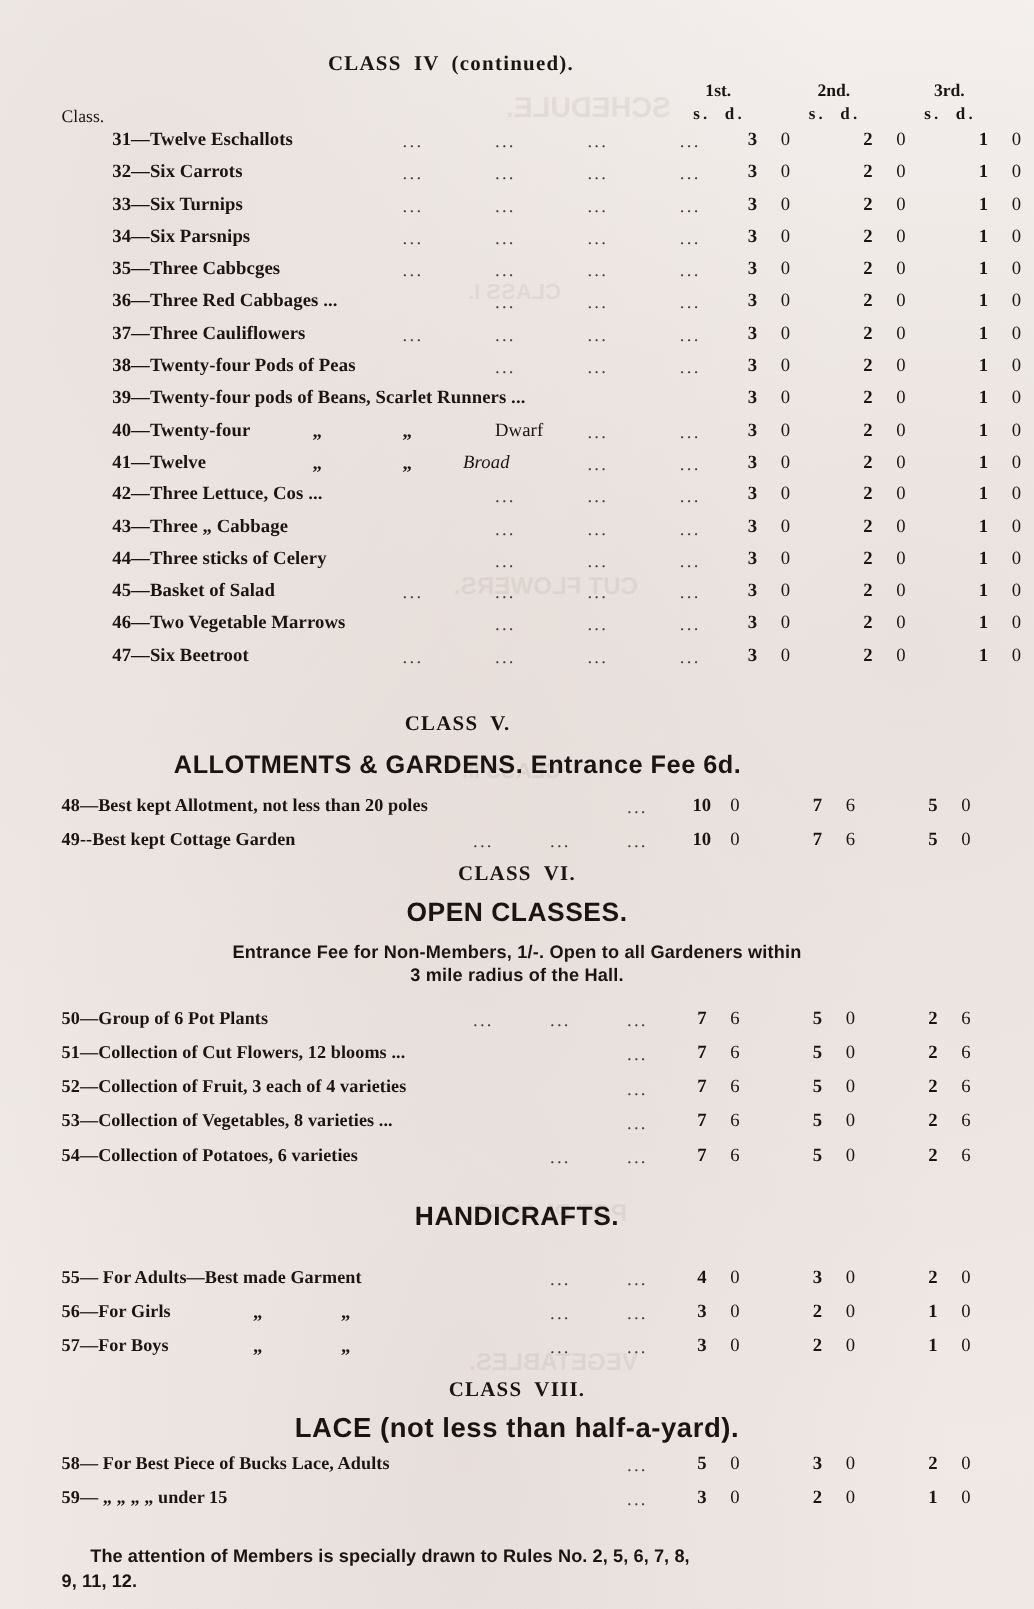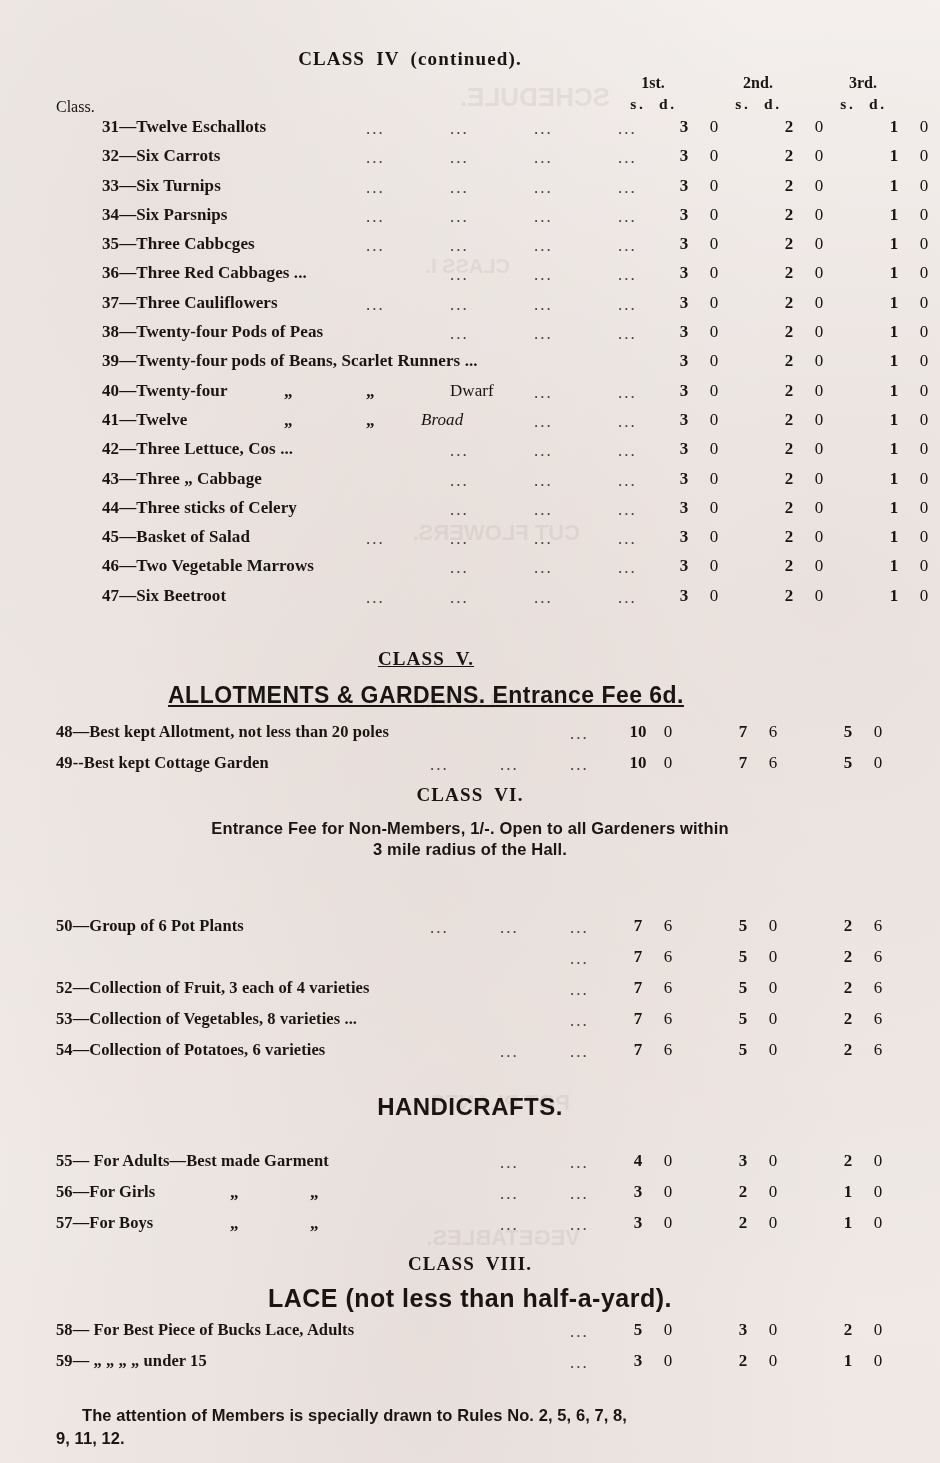--- a/index.html
+++ b/index.html
@@ -384,21 +384,21 @@
         <span class="dots" style="left: 320px;">...</span>
         <span class="dots" style="left: 404px;">...</span>
         <span class="dots" style="left: 488px;">...</span>
         <span class="dots" style="left: 572px;">...</span>
         <div class="price col1"><i>3</i><i class="d">0</i></div>
         <div class="price col2"><i>2</i><i class="d">0</i></div>
         <div class="price col3"><i>1</i><i class="d">0</i></div>
       </div>
     </div>
 
-  <div style="position:absolute; top:648px; left:10px; width:832px;text-decoration:underline;">
+  <div style="position:absolute; top:648px; left:0; width:832px;">
     <div class="class-head">CLASS  V.</div>
     <div class="section-title" style="font-size:23px; margin-top:12px;text-align:center;">ALLOTMENTS &amp; GARDENS.  Entrance Fee 6d.</div>
   </div>
   <div class="rows" id="rows-v" style="top:722px;">
       <div class="row compact">
         <div class="r-label">48—Best kept Allotment, not less than 20 poles</div>
         <span class="dots" style="left: 570px;">...</span>
         <div class="price col1"><i>10</i><i class="d">0</i></div>
         <div class="price col2"><i>7</i><i class="d">6</i></div>
         <div class="price col3"><i>5</i><i class="d">0</i></div>
@@ -409,36 +409,38 @@
         <span class="dots" style="left: 500px;">...</span>
         <span class="dots" style="left: 570px;">...</span>
         <div class="price col1"><i>10</i><i class="d">0</i></div>
         <div class="price col2"><i>7</i><i class="d">6</i></div>
         <div class="price col3"><i>5</i><i class="d">0</i></div>
       </div>
     </div>
 
   <div style="position:absolute; top:784px; left:0; width:940px;">
     <div class="class-head">CLASS  VI.</div>
+    <div class="section-title" style="font-size:24px; margin-top:10px;">OPEN  CLASSES.</div>
     <div class="sub-note" style="margin-top:12px;">
       <div>Entrance Fee for Non-Members, 1/-.     Open to all Gardeners within</div>
       <div>3 mile radius of the Hall.</div>
     </div>
   </div>
   <div class="rows" id="rows-vi" style="top:916px;">
       <div class="row compact">
         <div class="r-label">50—Group of 6 Pot Plants</div>
         <span class="dots" style="left: 430px;">...</span>
         <span class="dots" style="left: 500px;">...</span>
         <span class="dots" style="left: 570px;">...</span>
         <div class="price col1"><i>7</i><i class="d">6</i></div>
         <div class="price col2"><i>5</i><i class="d">0</i></div>
         <div class="price col3"><i>2</i><i class="d">6</i></div>
       </div>
       <div class="row compact">
+        <div class="r-label">51—Collection of Cut Flowers, 12 blooms ...</div>
         <span class="dots" style="left: 570px;">...</span>
         <div class="price col1"><i>7</i><i class="d">6</i></div>
         <div class="price col2"><i>5</i><i class="d">0</i></div>
         <div class="price col3"><i>2</i><i class="d">6</i></div>
       </div>
       <div class="row compact">
         <div class="r-label">52—Collection of Fruit, 3 each of 4 varieties</div>
         <span class="dots" style="left: 570px;">...</span>
         <div class="price col1"><i>7</i><i class="d">6</i></div>
         <div class="price col2"><i>5</i><i class="d">0</i></div>

